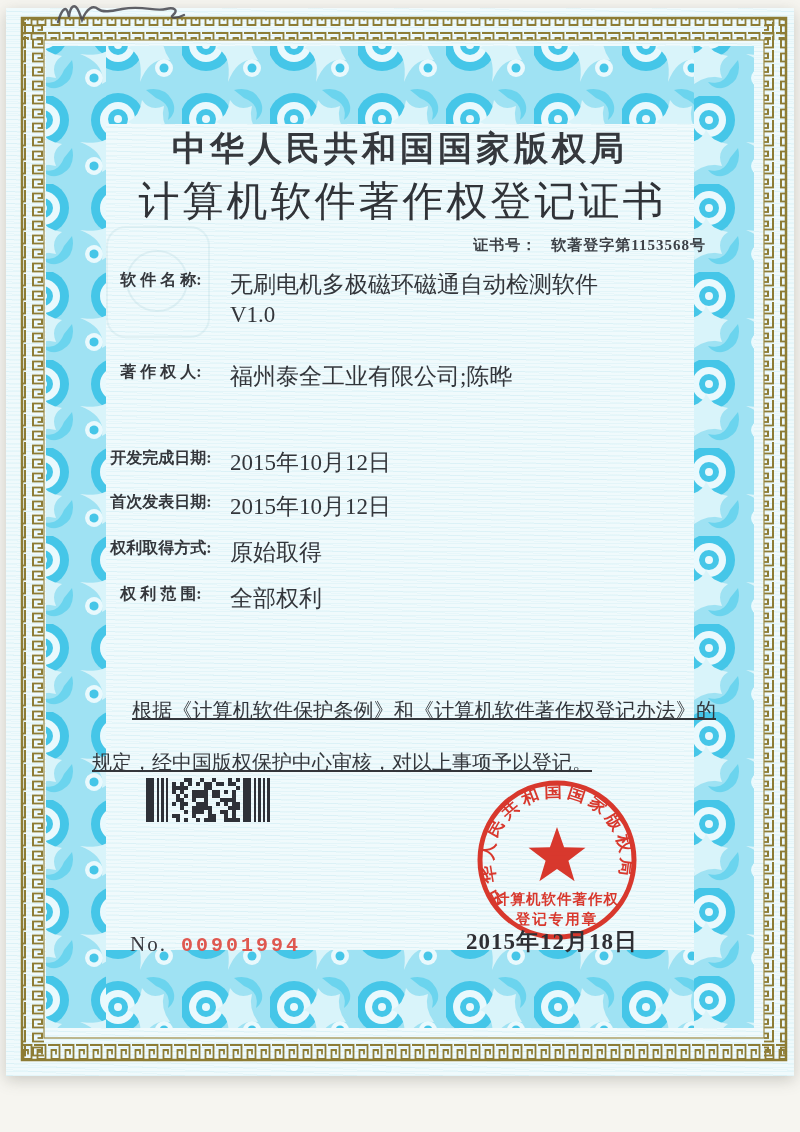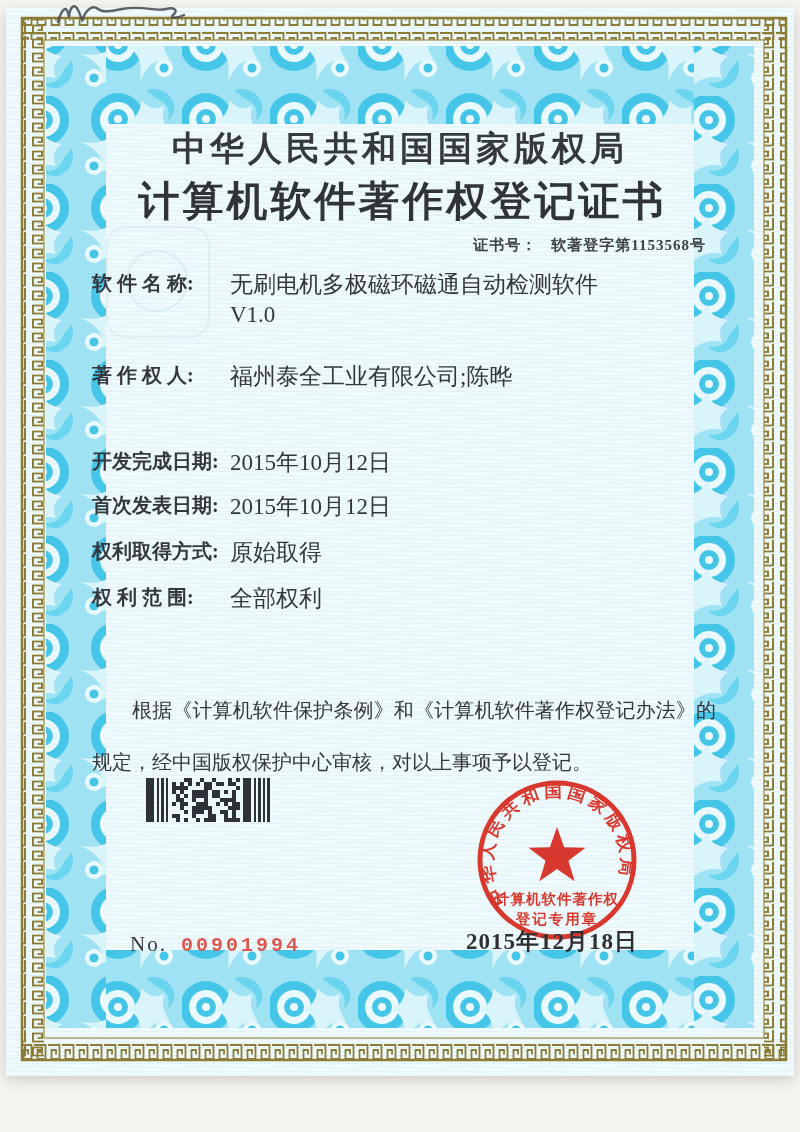--- a/index.html
+++ b/index.html
@@ -20,45 +20,45 @@
   .content{position:absolute;z-index:2;color:#34373c;}
 
   .scribble{position:absolute;left:48px;top:0;z-index:4;}
 
   .title-authority{
     left:0;top:118px;width:788px;text-align:center;
     font-size:34px;font-weight:900;letter-spacing:4px;color:#35383d;
   }
   .title-cert{
     left:0;top:166px;width:793px;text-align:center;
-    font-size:41px;font-weight:700;letter-spacing:3px;color:#303338;
+    font-size:41px;font-weight:400;letter-spacing:3px;color:#303338;
   }
   .certno{
     left:0;top:228px;width:700px;text-align:right;
     font-size:15px;font-weight:700;color:#3d4147;letter-spacing:1px;
   }
   .watermark{
     position:absolute;left:100px;top:218px;width:100px;height:108px;z-index:1;
     border:2px solid rgba(150,195,205,.30);border-radius:20px;opacity:.55;
   }
   .watermark:after{
     content:"";position:absolute;left:18px;top:22px;width:58px;height:58px;border-radius:50%;
     border:2px solid rgba(150,195,205,.35);
   }
   .row{position:absolute;left:86px;display:flex;align-items:flex-start;}
   .row .lbl{
-    width:138px;font-size:20px;font-weight:700;color:#34373c;white-space:pre;flex:none;
+    width:138px;font-size:16px;font-weight:700;color:#34373c;white-space:pre;flex:none;text-align:center;
   }
   .row .val{font-size:23px;color:#33363b;white-space:pre;line-height:30px;}
   .r1{top:262px;} .r2{top:354px;} .r3{top:440px;} .r4{top:484px;}
   .r5{top:530px;} .r6{top:576px;} .r7{top:620px;}
 
   .statement{
     left:86px;top:676px;width:624px;
-    font-size:20px;line-height:52px;text-indent:2em;color:#33363b;text-align:justify;
+    font-size:20px;line-height:52px;text-indent:2em;color:#33363b;text-align:justify;text-decoration:underline;
   }
   .barcode{left:140px;top:770px;width:126px;height:44px;}
   .seal{position:absolute;left:456px;top:757px;z-index:2;opacity:.92;}
   .seal-date{
     left:460px;top:918px;font-size:23px;font-weight:600;letter-spacing:1px;color:#2f2f34;z-index:3;
   }
   .serial{left:124px;top:924px;z-index:2;display:flex;align-items:baseline;}
   .serial .no{font-size:21px;color:#3a3a40;letter-spacing:2px;}
   .serial .num{
     font-family:"Liberation Mono","DejaVu Sans Mono",monospace;

